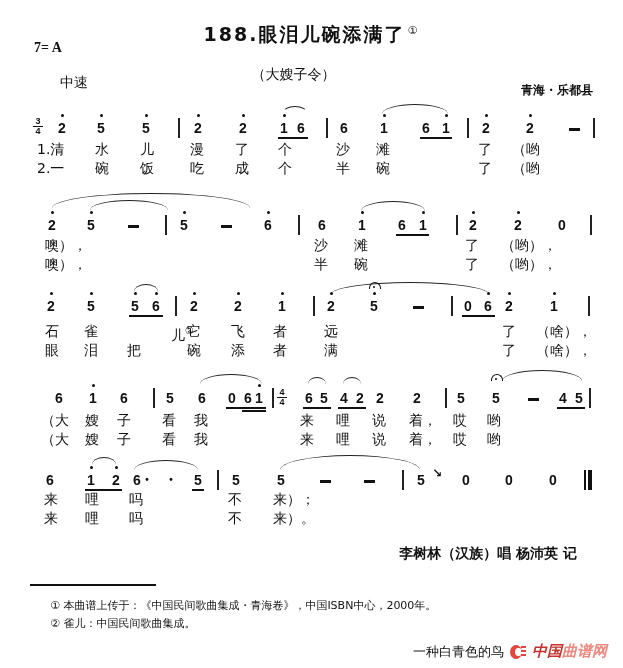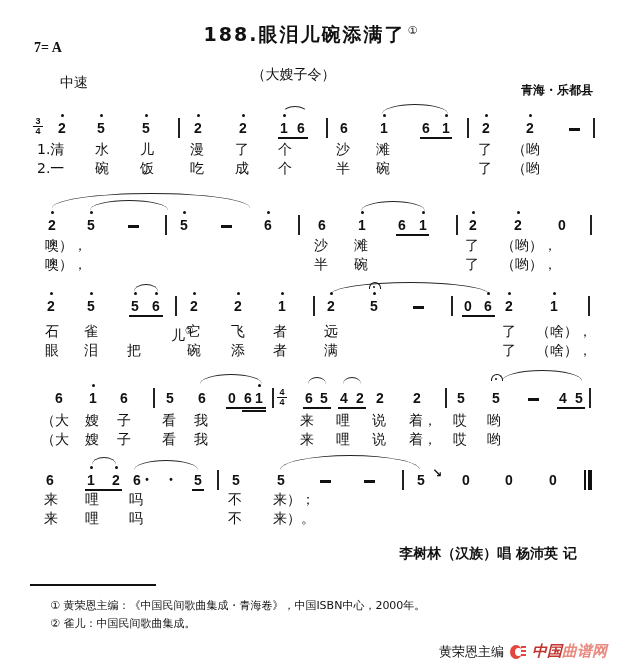--- a/index.html
+++ b/index.html
@@ -277,23 +277,23 @@
 
   <div class="lyric" style="left:44px;top:510px;">来</div>
   <div class="lyric" style="left:85px;top:510px;">哩</div>
   <div class="lyric" style="left:129px;top:510px;">吗</div>
   <div class="lyric" style="left:228px;top:510px;">不</div>
   <div class="lyric" style="left:273px;top:510px;">来）。</div>
 </div>
 
 <div class="abs credit">李树林（汉族）唱  杨沛英 记</div>
 <div class="abs rule"></div>
-<div class="abs fn" style="top:598px;"><span>①</span> <span>黄荣恩主编：《中国民间歌曲集成・青海卷》，中国ISBN中心，2000年。</span></div>
+<div class="abs fn" style="top:598px;"><span>①</span> <span>本曲谱上传于：《中国民间歌曲集成・青海卷》，中国ISBN中心，2000年。</span></div>
 <div class="abs fn" style="top:616px;"><span>②</span> <span>雀儿：中国民间歌曲集成。</span></div>
 
 <div class="abs upload">
-  <span>黄荣恩主编</span>
+  <span>一种白青色的鸟</span>
   <span class="logo-mark">
       <span class="logo-c"></span>
       <span class="logo-lines"></span>
     </span>
   <span class="logo-text"><span class="logo-a">中国</span><span class="logo-b">曲谱网</span></span>
 </div>
 
 </body></html>

